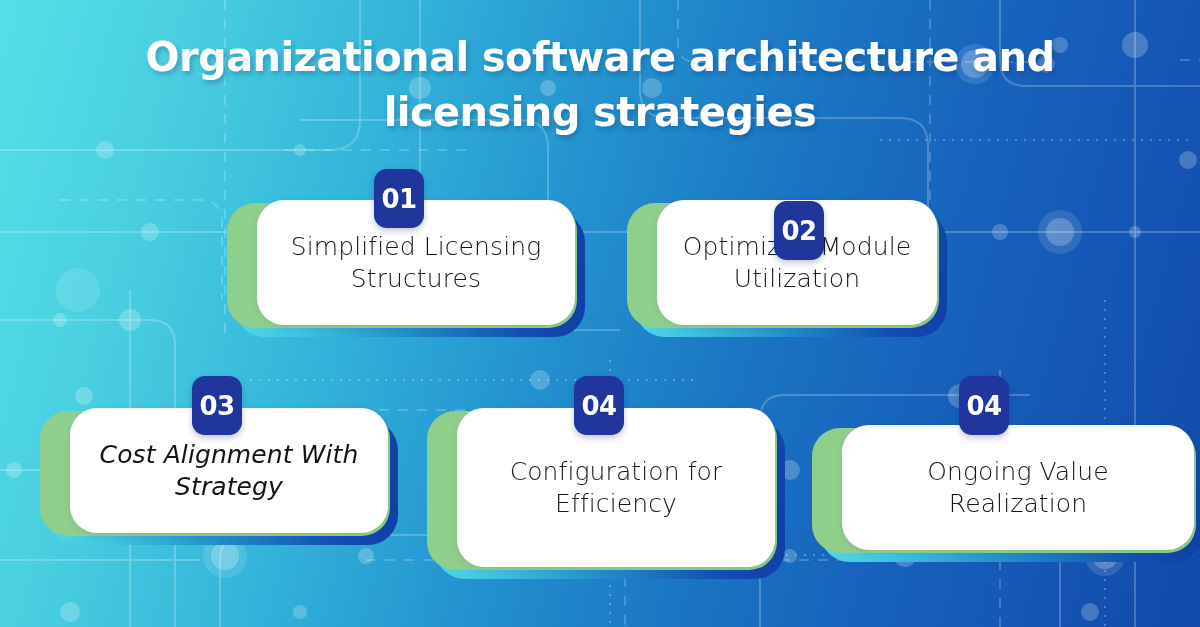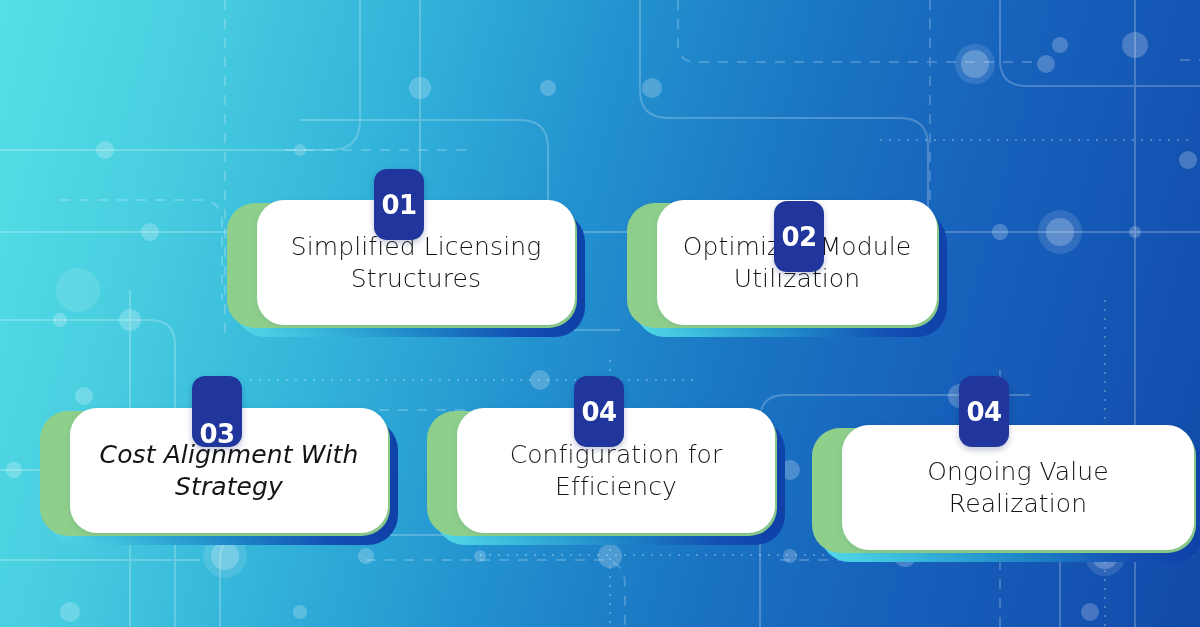--- a/index.html
+++ b/index.html
@@ -96,21 +96,21 @@
     line-height: 32px;
     text-align: center;
     padding: 0 22px;
     letter-spacing: 0.1px;
   }
 
   
   .badge {
     position: absolute;
     width: 50px;
-    height: 71px;
+    height: 59px;
     border-radius: 13px;
     background: #21369c;
     z-index: 7;
     display: flex;
     align-items: center;
     justify-content: center;
     box-shadow: 0 3px 6px rgba(10,30,90,0.25);
   }
   .badge-text {
     color: #ffffff;
@@ -212,20 +212,24 @@
     <g fill="#ffffff" opacity="0.12">
       <circle cx="78" cy="290" r="22"></circle>
       <circle cx="300" cy="232" r="24"></circle>
       <circle cx="1060" cy="232" r="22"></circle>
       <circle cx="225" cy="556" r="22"></circle>
       <circle cx="1105" cy="556" r="20"></circle>
       <circle cx="975" cy="64" r="20"></circle>
     </g>
   </svg>
 
+  <div id="title-block">
+    <span class="title-line">Organizational software architecture and</span>
+    <span class="title-line">licensing strategies</span>
+  </div>
 
   <div id="cards-host">
       <div class="card" style="left: 225px; top: 200px; width: 350px; height: 125px;">
         <div class="card-shadow"></div>
         <div class="card-outline"></div>
         <div class="card-face">
           <div class="card-text">Simplified Licensing Structures</div>
         </div>
       </div>
       <div class="badge" style="left: 374px; top: 169px;">
@@ -241,24 +245,24 @@
       <div class="badge" style="left: 774px; top: 169px; margin-top: 32px;">
         <span class="badge-text">02</span>
       </div>
       <div class="card" style="left: 38px; top: 408px; width: 350px; height: 125px; font-style: italic;">
         <div class="card-shadow"></div>
         <div class="card-outline"></div>
         <div class="card-face">
           <div class="card-text">Cost Alignment With Strategy</div>
         </div>
       </div>
-      <div class="badge" style="left: 192px; top: 376px; align-items: flex-end;">
+      <div class="badge" style="left: 192px; top: 376px;">
         <span class="badge-text">03</span>
       </div>
-      <div class="card" style="left: 425px; top: 408px; width: 350px; height: 125px;">
+      <div class="card" style="left: 425px; top: 408px; width: 350px; height: 159px;">
         <div class="card-shadow"></div>
         <div class="card-outline"></div>
         <div class="card-face">
           <div class="card-text">Configuration for Efficiency</div>
         </div>
       </div>
       <div class="badge" style="left: 574px; top: 376px;">
         <span class="badge-text">04</span>
       </div>
       <div class="card" style="left: 810px; top: 425px; width: 384px; height: 125px;">

